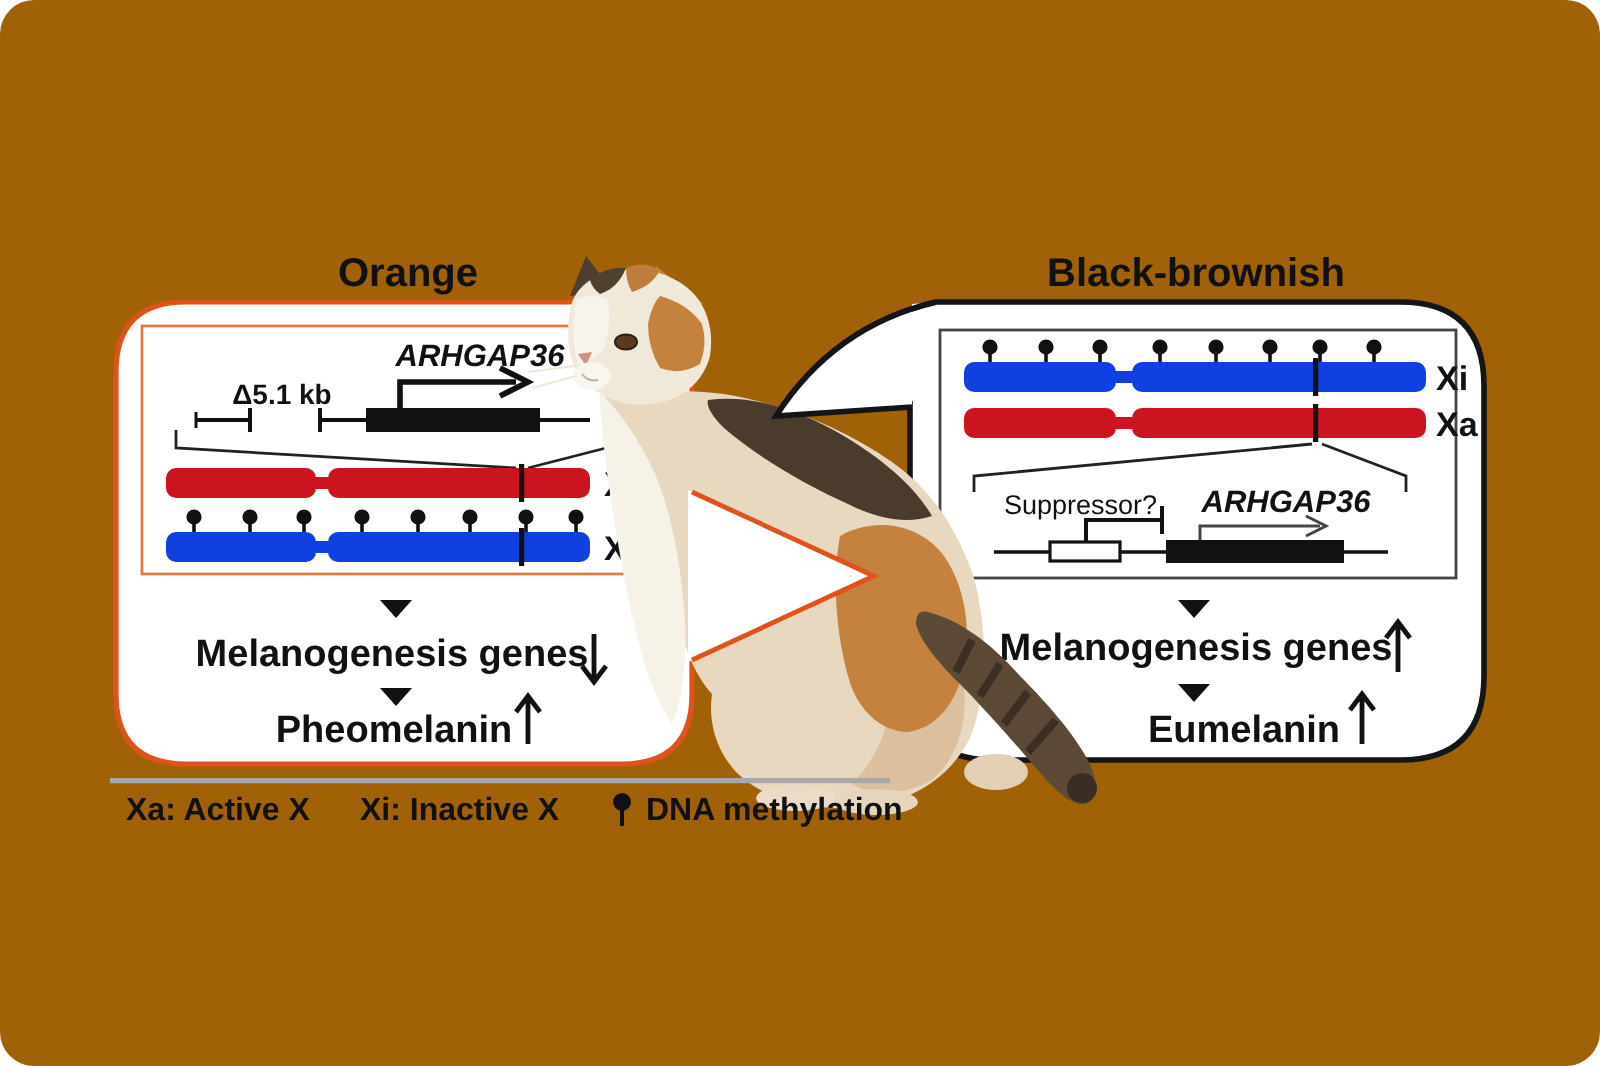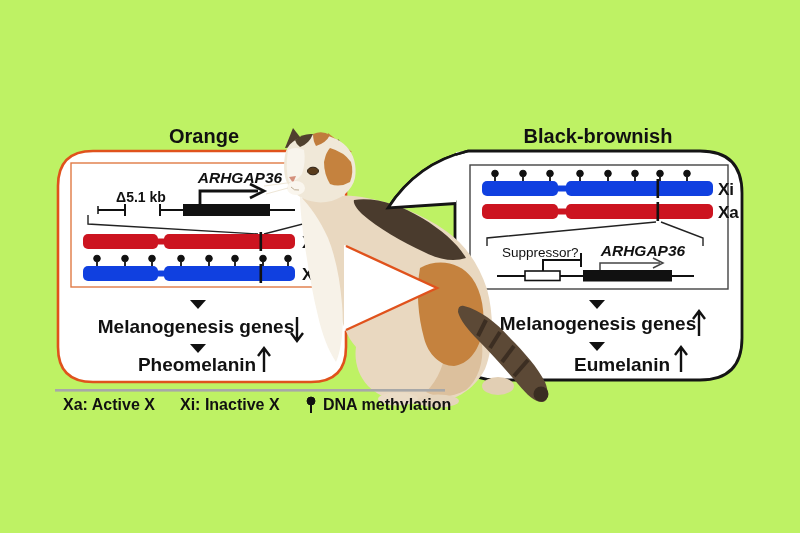--- a/index.html
+++ b/index.html
@@ -1,16 +1,16 @@
 <!DOCTYPE html>
 <html><head>
 <meta charset="utf-8">
 <style>
   html,body{margin:0;padding:0;background:#fff;}
-  .canvas{position:relative;width:800px;height:533px;background:#bef264;overflow:hidden;font-family:"Liberation Sans",sans-serif;}
+  .canvas{position:relative;width:800px;height:533px;background:#a16207;overflow:hidden;font-family:"Liberation Sans",sans-serif;border-radius:17px;}
   svg{position:absolute;inset:0;}
   svg text{font-family:"Liberation Sans",sans-serif;fill:#111;}
   .t-title{font-size:20px;font-weight:bold;}
   .t-gene{font-size:15.5px;font-weight:bold;font-style:italic;}
   .t-del{font-size:14px;font-weight:bold;}
   .t-chrom{font-size:17px;font-weight:bold;}
   .t-big{font-size:19px;font-weight:bold;}
   .t-sup{font-size:13.5px;}
   .t-leg{font-size:16px;font-weight:bold;}
 </style>

